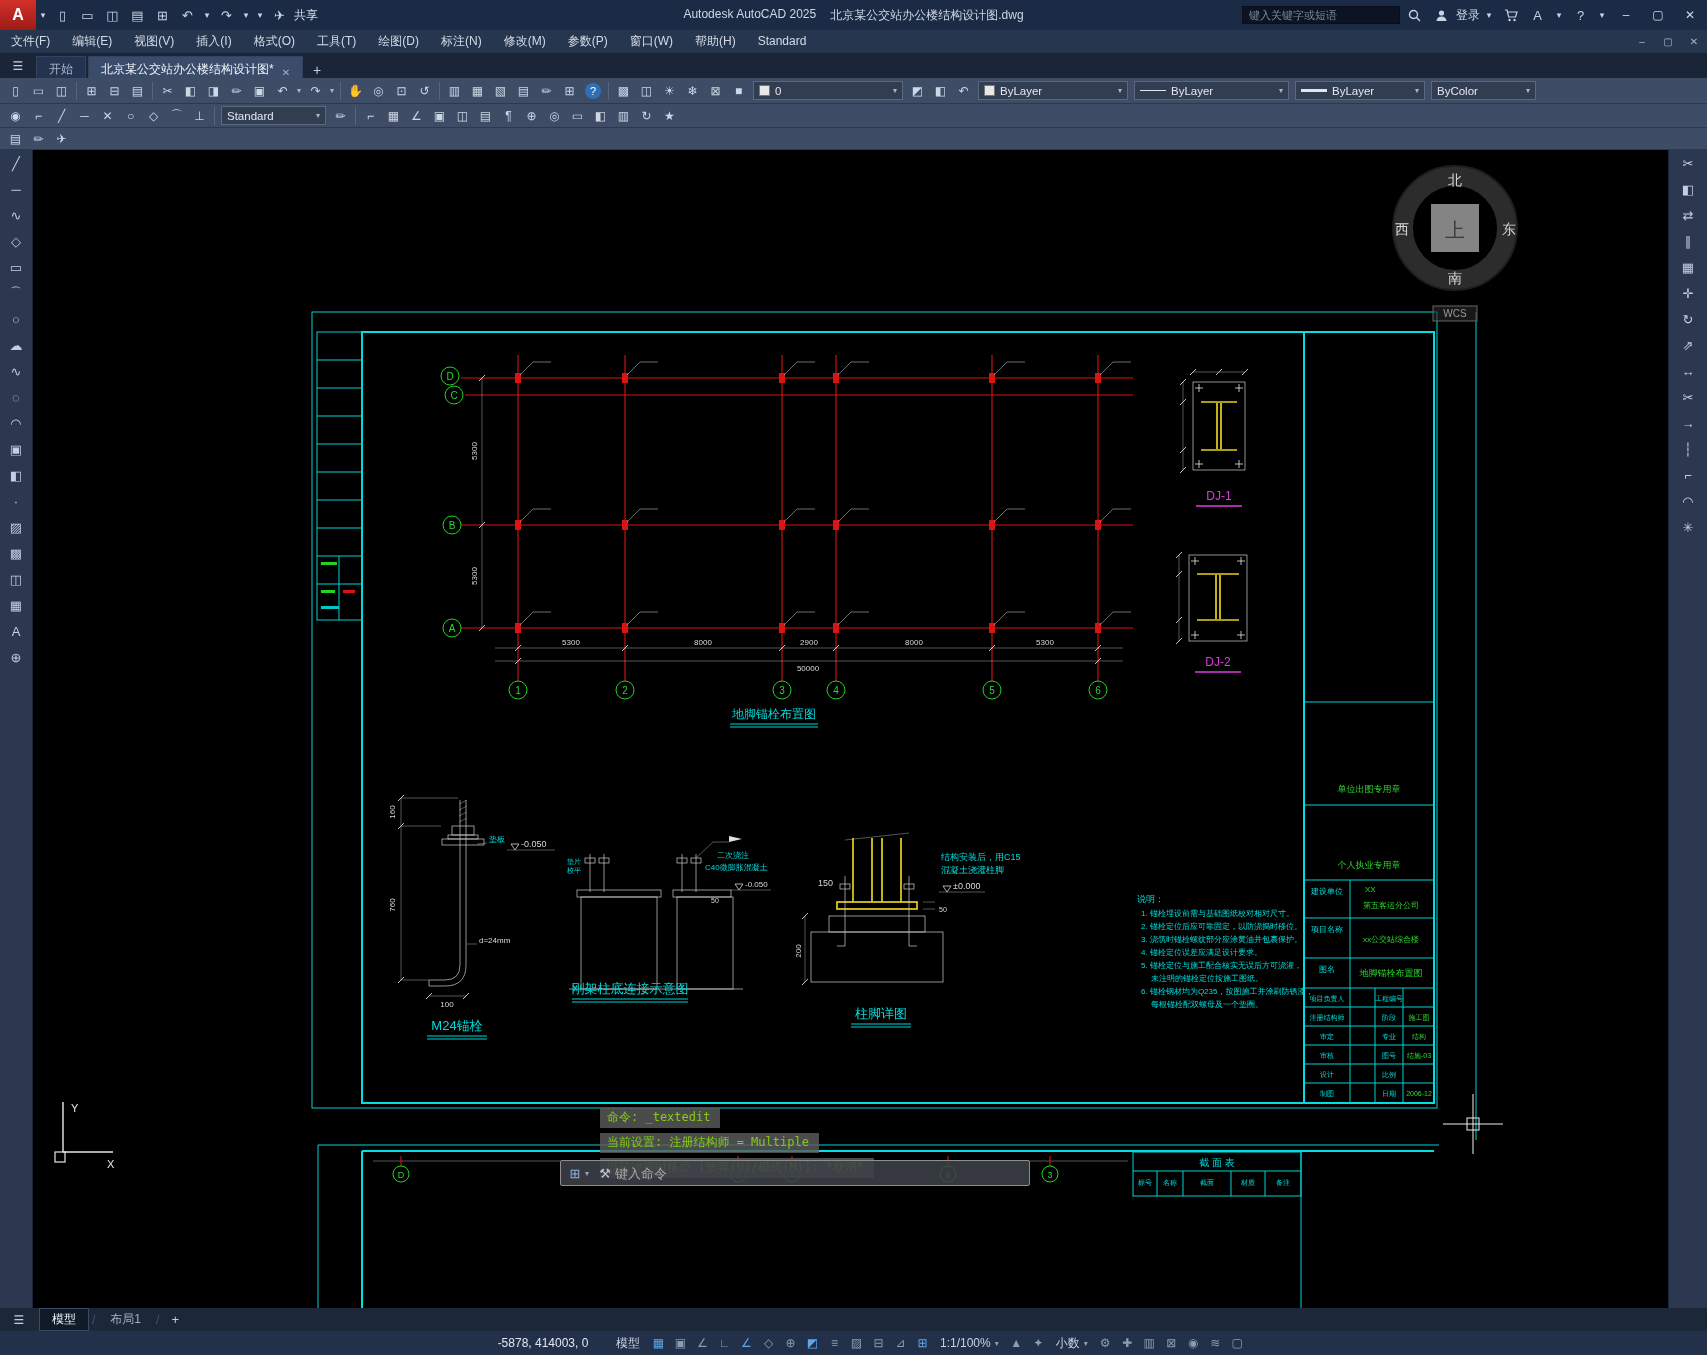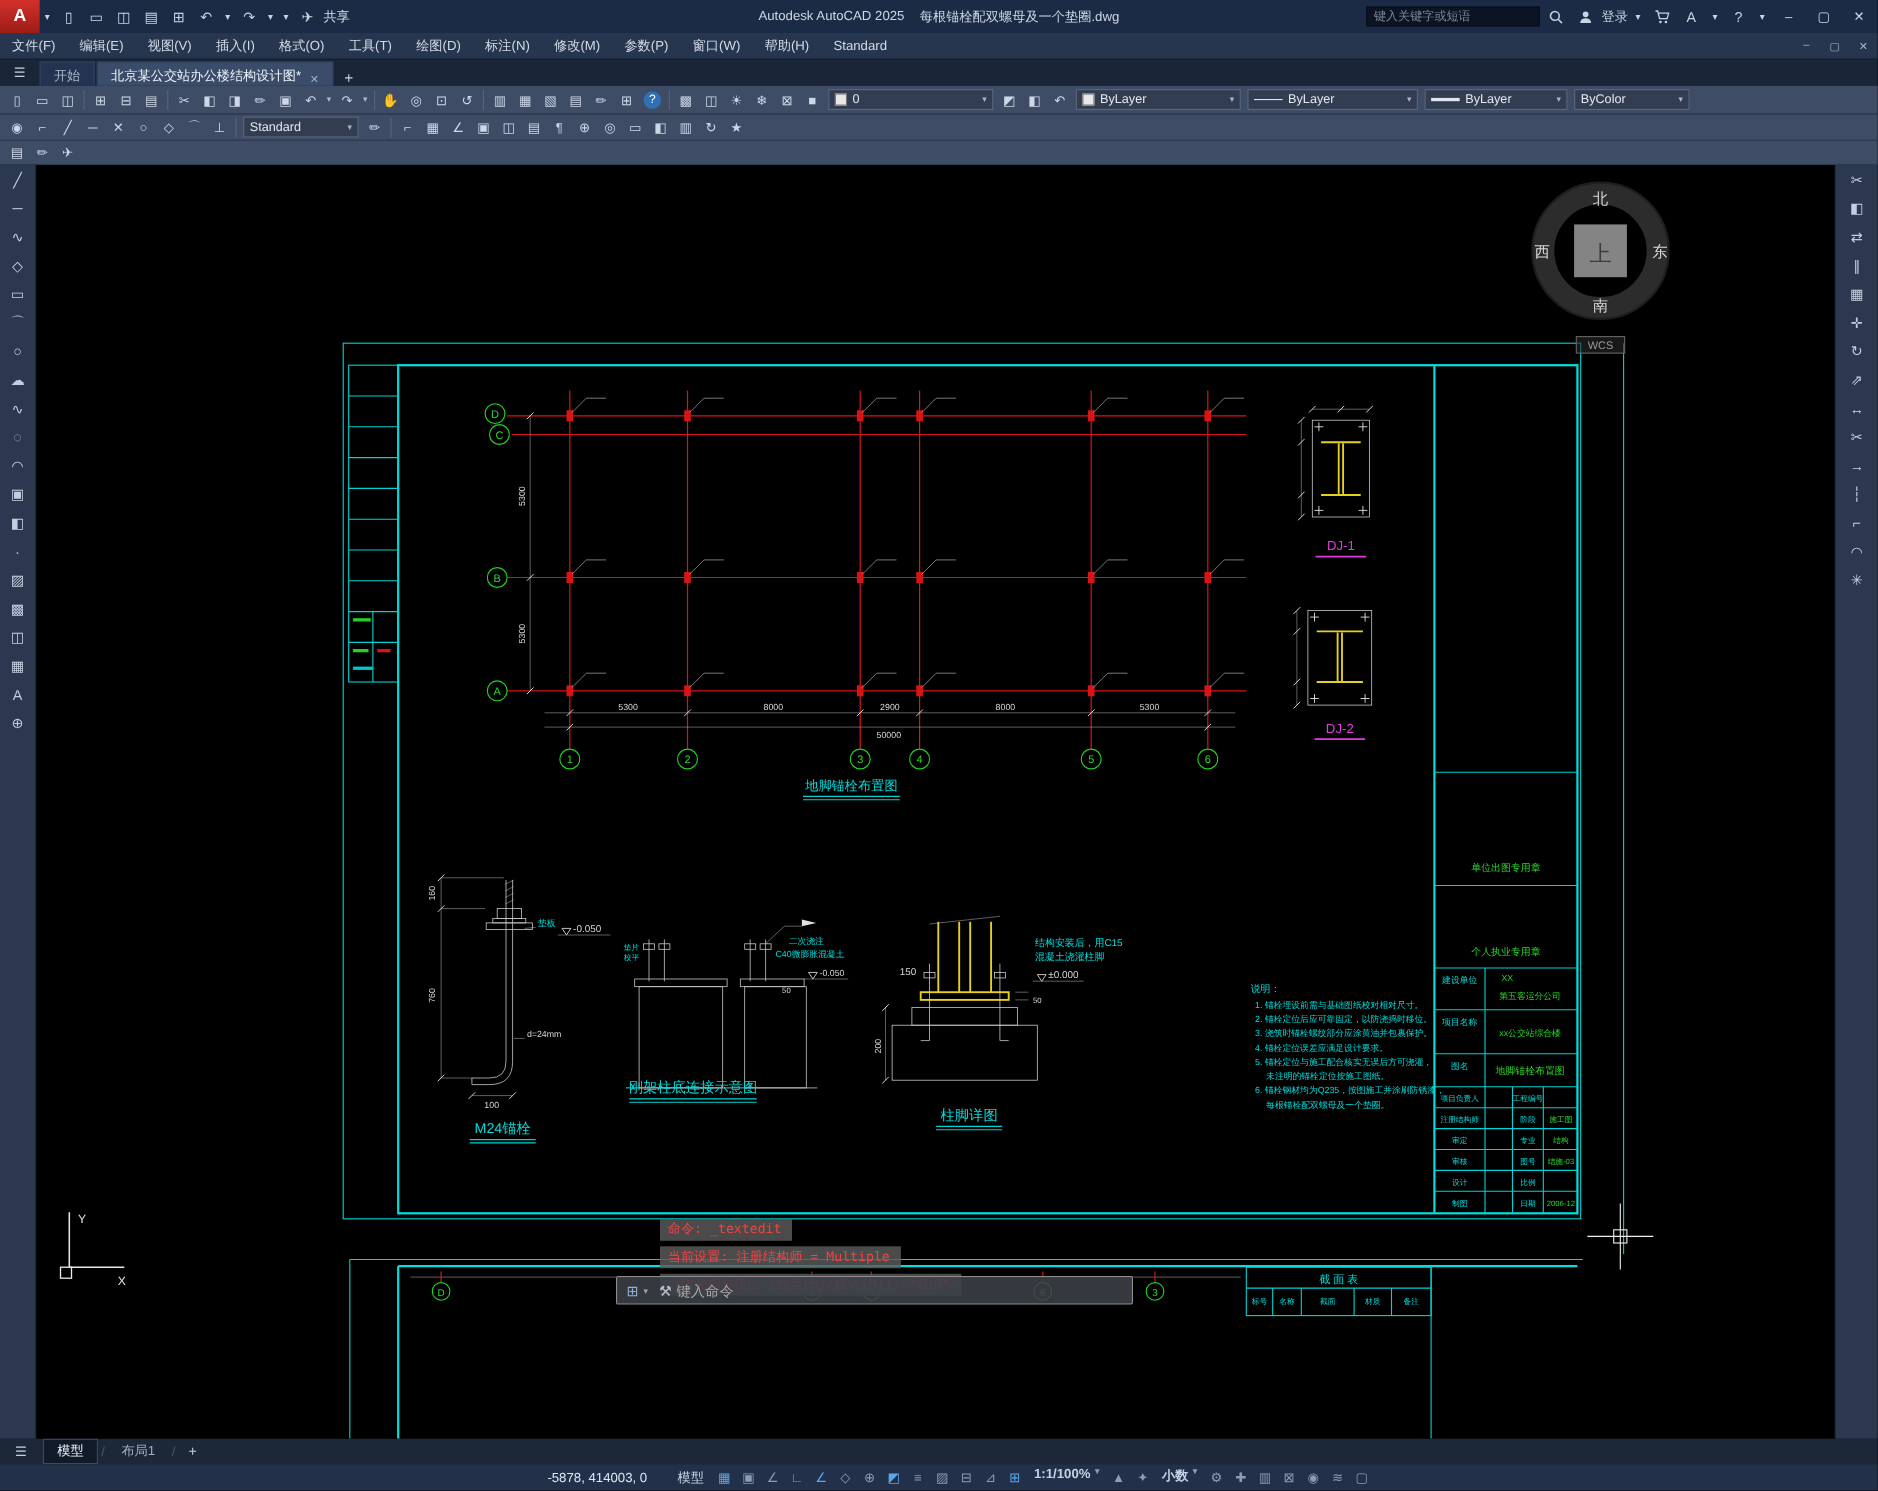--- a/index.html
+++ b/index.html
@@ -71,21 +71,21 @@
   .lw  { stroke:#cfcfcf; stroke-width:0.7; fill:none; }
   .lw5 { stroke:#bdbdbd; stroke-width:0.45;fill:none; }
   .ly  { stroke:#e6d21c; stroke-width:1.7; fill:none; }
   .lg  { stroke:#22d422; stroke-width:1;   fill:none; }
   .lm  { stroke:#e23ae2; stroke-width:1.6; fill:none; }
   .fc { fill:#00dcdc; } .fg { fill:#2bd82b; } .fw { fill:#d8d8d8; } .fm { fill:#e23ae2; }
   .t7 {font-size:7px;} .t8 {font-size:8px;} .t9 {font-size:9px;} .t10{font-size:10px;} .t13{font-size:13px;} .t12{font-size:12px;}
 
   
   .cmdhist { position:absolute; left:600px; top:1108px; z-index:40; display:flex; flex-direction:column; gap:5px; }
-  .cmdh { background:rgba(92,92,92,.82); color:#ef4444; font:12px "DejaVu Sans Mono",monospace;
+  .cmdh { background:rgba(92,92,92,.82); color:#84cc16; font:12px "DejaVu Sans Mono",monospace;
     padding:1px 10px 2px 7px; width:fit-content; }
   .cmdbar { position:absolute; left:560px; top:1160px; width:470px; height:26px; z-index:40;
     display:flex; align-items:center; background:rgba(60,64,72,.88); border:1px solid #8d8d8d; border-radius:2px; padding:0 4px; }
   .cmdic { width:20px; text-align:center; color:#8fb4dc; font-size:13px; flex:none; }
   .cmdic.w { color:#b9c4d2; }
   .cmdcaret { width:10px; font-size:8px; color:#9aa4b2; flex:none; }
   .cmdinput { flex:1; background:transparent; border:none; outline:none; color:#e4e4e4; font-size:13px; }
   .cmdinput::placeholder { color:#a9a9a9; }
 
   
@@ -97,21 +97,21 @@
   .lt-sep { color:#46556e; padding:0 2px; }
   .lt-plus { padding:0 10px; font-size:13px; color:#c3cede; }
 
   .statusrow { position:absolute; left:0; bottom:0; width:1707px; height:24px;
     background:#22304a; display:flex; align-items:center; color:#c6d2e2; font-size:12px; gap:1px; }
   .coords { margin-left:478px; width:130px; text-align:center; color:#dfe7f2; font-size:12px; }
   .sbtn { padding:0 7px; height:20px; display:flex; align-items:center; }
   .sic { width:21px; height:20px; display:flex; align-items:center; justify-content:center;
     color:#8b9cb5; font-size:12px; }
   .sic.on { color:#5aa7ec; }
-  .schip { height:20px; display:flex; gap:4px; padding:0 6px; color:#c6d2e2;font-weight:bold; }
+  .schip { height:20px; display:flex; align-items:center; gap:4px; padding:0 6px; color:#c6d2e2; }
   .schip .dn { font-size:8px; color:#8b9cb5; }
 </style>
 </head>
 <body>
 
 <div class="titlebar">
   <div class="acad-logo">A</div>
   <span class="qicon small">▾</span>
   <span class="qicon">▯</span>
   <span class="qicon">▭</span>
@@ -121,21 +121,21 @@
   <span class="qicon">↶</span>
   <span class="qicon small">▾</span>
   <span class="qicon">↷</span>
   <span class="qicon small">▾</span>
   <span class="qicon small">▾</span>
   <span class="qicon">✈</span>
   <span class="share-lbl">共享</span>
 
   <div class="title-center">
     <span>Autodesk AutoCAD 2025</span>
-    <span>每根锚栓配双螺母及一个垫圈.dwg</span>
+    <span>北京某公交站办公楼结构设计图.dwg</span>
   </div>
 
   <div class="tb-right">
     <input class="searchbox" placeholder="键入关键字或短语" style="">
     <span class="qicon">
       <svg width="13" height="13" viewBox="0 0 13 13">
           <circle cx="5.5" cy="5.5" r="4" fill="none" stroke="#c9d3e2" stroke-width="1.4"></circle>
           <line x1="8.5" y1="8.5" x2="12" y2="12" stroke="#c9d3e2" stroke-width="1.4"></line>
         </svg>
     </span>

